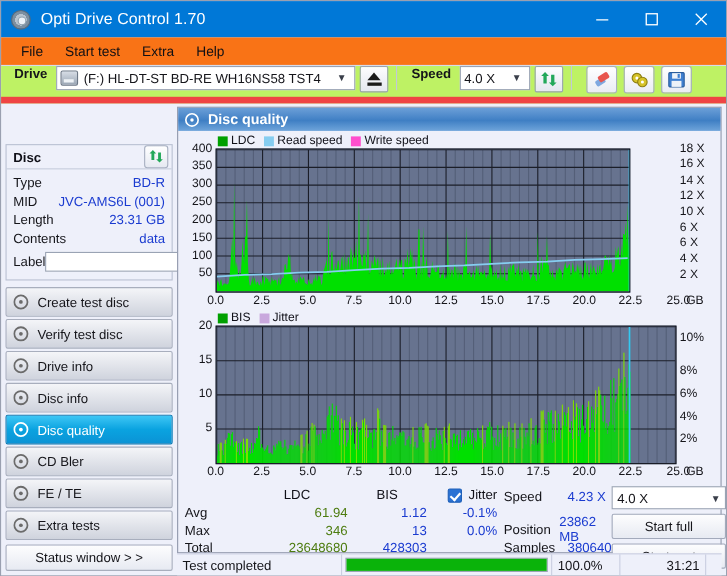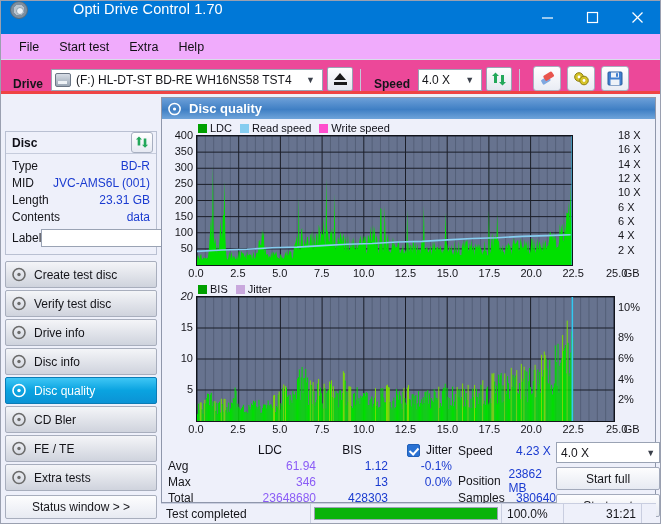--- a/index.html
+++ b/index.html
@@ -13,23 +13,22 @@
   .window {
     width: 661px; height: 524px;
     background: #eef0fa;
     border: 1px solid #9aa0b0;
     display: flex; flex-direction: column;
     position: relative;
   }
   
   .titlebar {
     height: 33px; background: #0078d7;
-    display: flex; 
+    display: flex; align-items: center;
     flex: 0 0 33px;
-    gap: 36px;
   }
   .title-icon {
     width: 18px; height: 18px; margin-left: 9px; margin-right: 9px;
     border-radius: 50%;
     background: radial-gradient(circle at 50% 50%, #fff 0 18%, #b9c4cf 19% 46%, #7d8fa0 47% 100%);
     border: 1px solid #5a6b7a;
     position: relative;
   }
   .title-icon::after{
     content:""; position:absolute; left:5px; top:5px; width:6px; height:6px;
@@ -38,28 +37,28 @@
   .title-text { color:#fff; font-size:14.5px; letter-spacing:.1px; }
   .win-btns { margin-left:auto; display:flex; height:100%; }
   .win-btn {
     width:45px; height:33px; display:flex; align-items:center; justify-content:center;
     color:#fff;
   }
   .win-btn svg { display:block; }
   
   .menubar {
     height:26px; display:flex; align-items:center;
-    background:#f0abfc; border-bottom:1px solid #d8dcea;
+    background:#f97316; border-bottom:1px solid #d8dcea;
     flex:0 0 26px; padding-left:8px;
   }
   .menu-item { padding:4px 10px; color:#101014; font-size:12.5px; }
   
   .toolbar {
-    height:34px; flex:0 0 34px; display:flex; align-items:flex-end;
-    background:#ec4899; border-bottom:3px solid #ef4444; padding:0 6px;
+    height:34px; flex:0 0 34px; display:flex; align-items:flex-start;
+    background:#bef264; border-bottom:6px solid #ef4444; padding:0 6px;
   }
   .tb-label { font-weight:bold; font-size:12px; color:#15151a; margin:0 8px 0 6px; }
   .combo {
     height:22px; background:#fff; border:1px solid #9aa3b4;
     display:flex; align-items:center; font-size:12px; color:#15151a;
     padding:0 2px 0 3px; position:relative;
   }
   .combo .chev { margin-left:auto; padding:0 5px; color:#3a3f4a; font-size:9px; }
   .drive-combo { width:272px; }
   .drive-combo .dtext { white-space:nowrap; overflow:hidden; }
@@ -131,21 +130,21 @@
   .ytick{position:absolute;right:3px;transform:translateY(-50%);font-size:11px;color:#15151a;white-space:nowrap;}
   .ytick-r{position:absolute;left:3px;transform:translateY(-50%);font-size:11px;color:#15151a;white-space:nowrap;}
   .plot{position:relative;border:1px solid #12141c;background:#67738f;overflow:hidden;flex:1;}
   .xaxis{height:16px;position:relative;margin-left:30px;margin-right:36px;}
   .xtick{position:absolute;transform:translateX(-50%);font-size:11px;color:#15151a;top:1px;white-space:nowrap;}
   
   .stats{display:flex;padding:4px 6px 2px 6px;gap:0;}
   .stats-left{width:290px;flex:0 0 290px;}
   .st-row{display:flex;align-items:center;height:16px;font-size:12px;}
   .st-lbl{width:56px;color:#15151a;}
-  .st-ldc{width:92px;text-align:right;color:#8b5cf6;}
+  .st-ldc{width:92px;text-align:right;color:#4d7c0f;}
   .st-bis{width:72px;text-align:right;color:#1a3bd0;}
   .st-jit{flex:1;text-align:right;color:#1a3bd0;padding-right:6px;}
   .st-head{color:#101018;}
   .st-head .st-ldc,.st-head .st-bis{color:#101018;text-align:center;}
   .jit-head{flex:1;display:flex;align-items:center;justify-content:flex-end;gap:6px;padding-right:6px;}
   .chk{width:13px;height:13px;background:#2a72d4;border:1px solid #2060b8;border-radius:2px;position:relative;}
   .chk::after{content:"";position:absolute;left:3.5px;top:1px;width:4px;height:7px;border:solid #fff;border-width:0 2px 2px 0;transform:rotate(42deg);}
   .stats-right{flex:1;display:flex;}
   .sr-labels{flex:1;}
   .sr-row{display:flex;height:17px;align-items:center;font-size:12px;}
@@ -491,21 +490,21 @@
               <span class="sw" style="background:#00a000"></span>
               <span>BIS</span>
             </span>
             <span class="lg">
               <span class="sw" style="background:#c9a8dd"></span>
               <span>Jitter</span>
             </span>
           </div>
           <div class="plot-row">
             <div class="yaxis" id="yaxis-bot" style="height: 124px;">
-                <div class="ytick" style="top: 0px; font-style: italic;">20</div>
+                <div class="ytick" style="top: 0px;">20</div>
                 <div class="ytick" style="top: 31px;">15</div>
                 <div class="ytick" style="top: 62px;">10</div>
                 <div class="ytick" style="top: 93px;">5</div>
               </div>
             <div class="plot" id="plot-bot" style="height:126px">
                 <svg width="417" height="124" style="display: block;">
                   <line x1="0" x2="0" y1="0" y2="124" stroke="#1b1e28" stroke-width="1"></line>
                   <line x1="8.34" x2="8.34" y1="0" y2="124" stroke="#545f78" stroke-width="1"></line>
                   <line x1="16.68" x2="16.68" y1="0" y2="124" stroke="#545f78" stroke-width="1"></line>
                   <line x1="25.02" x2="25.02" y1="0" y2="124" stroke="#545f78" stroke-width="1"></line>

